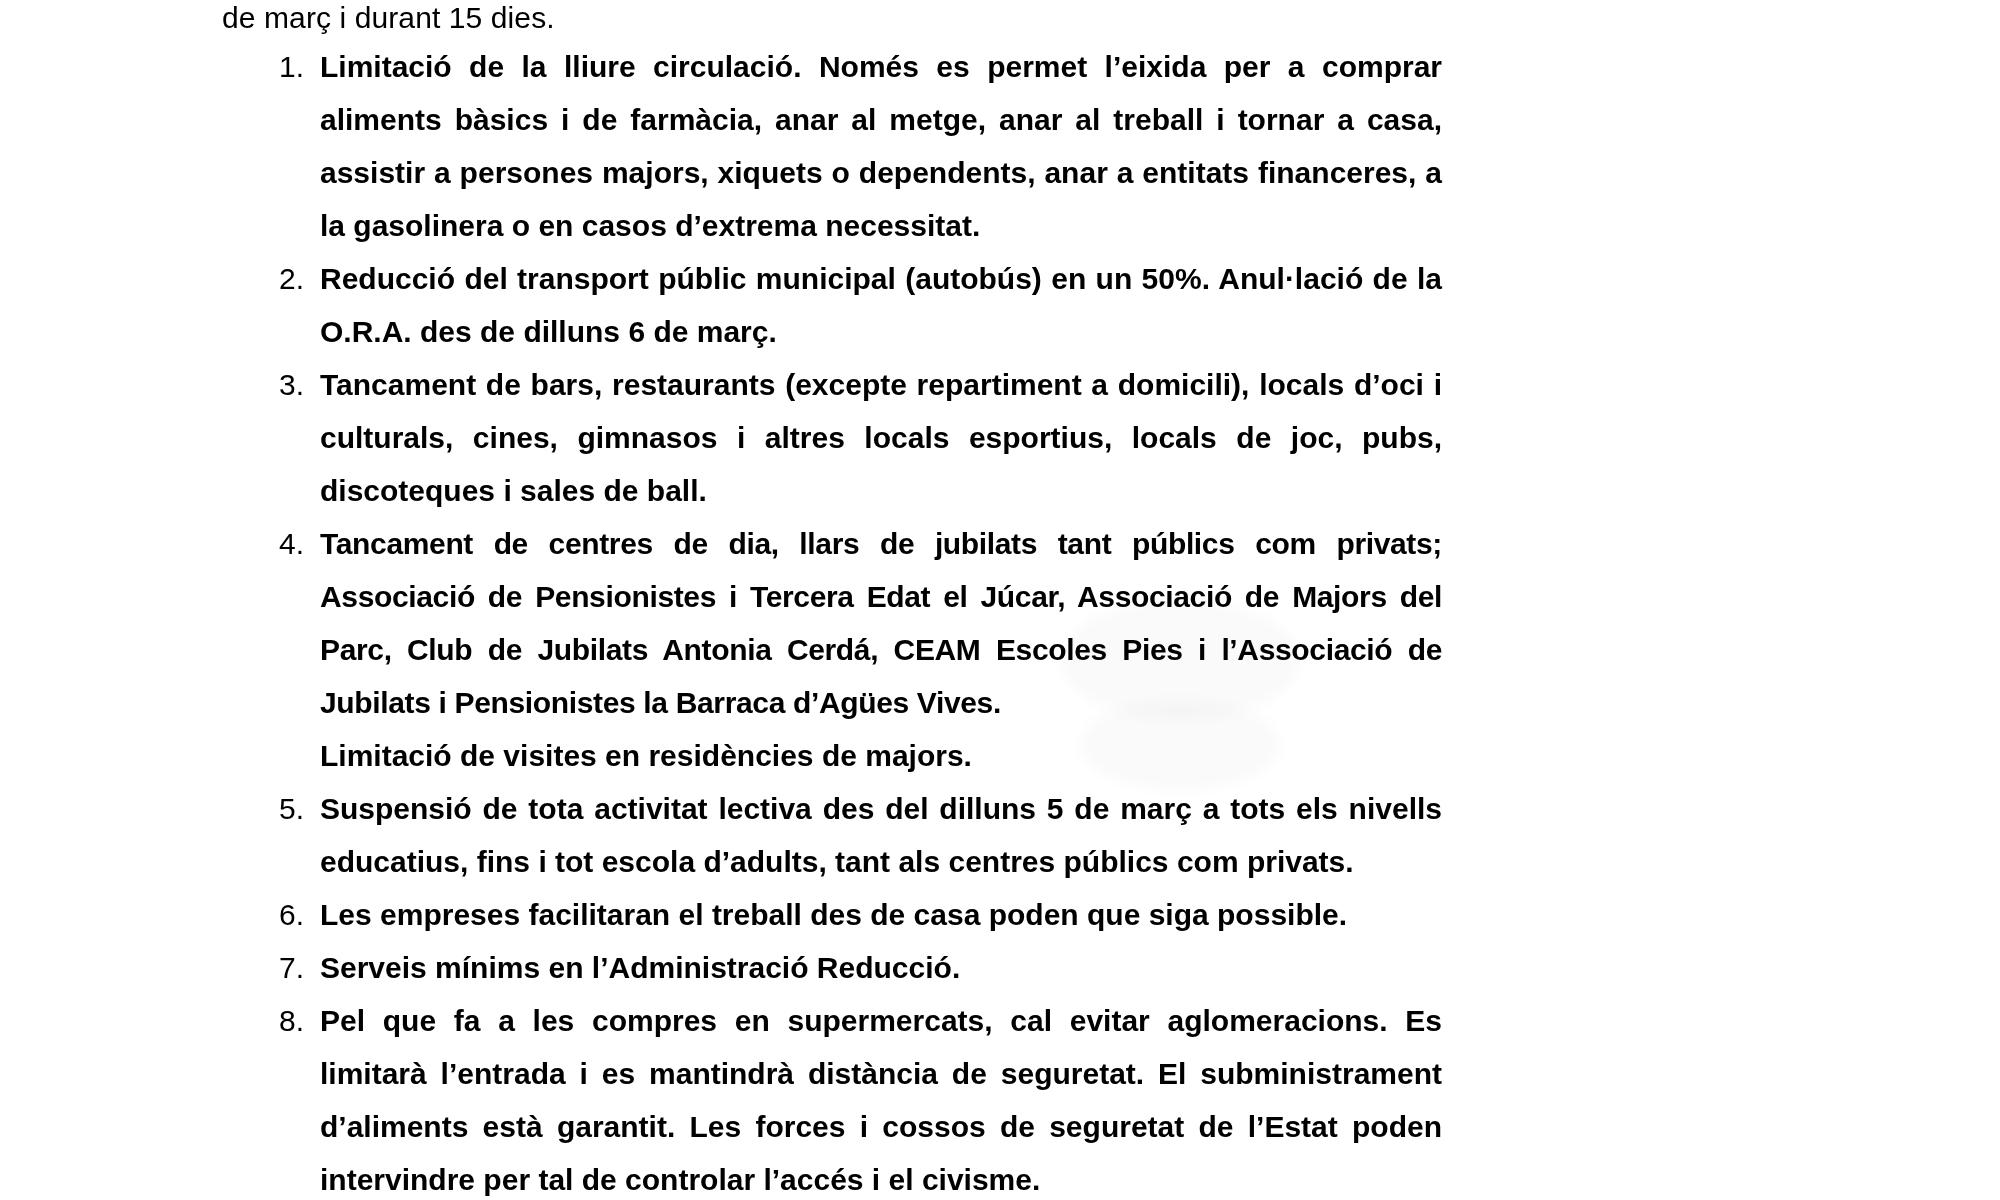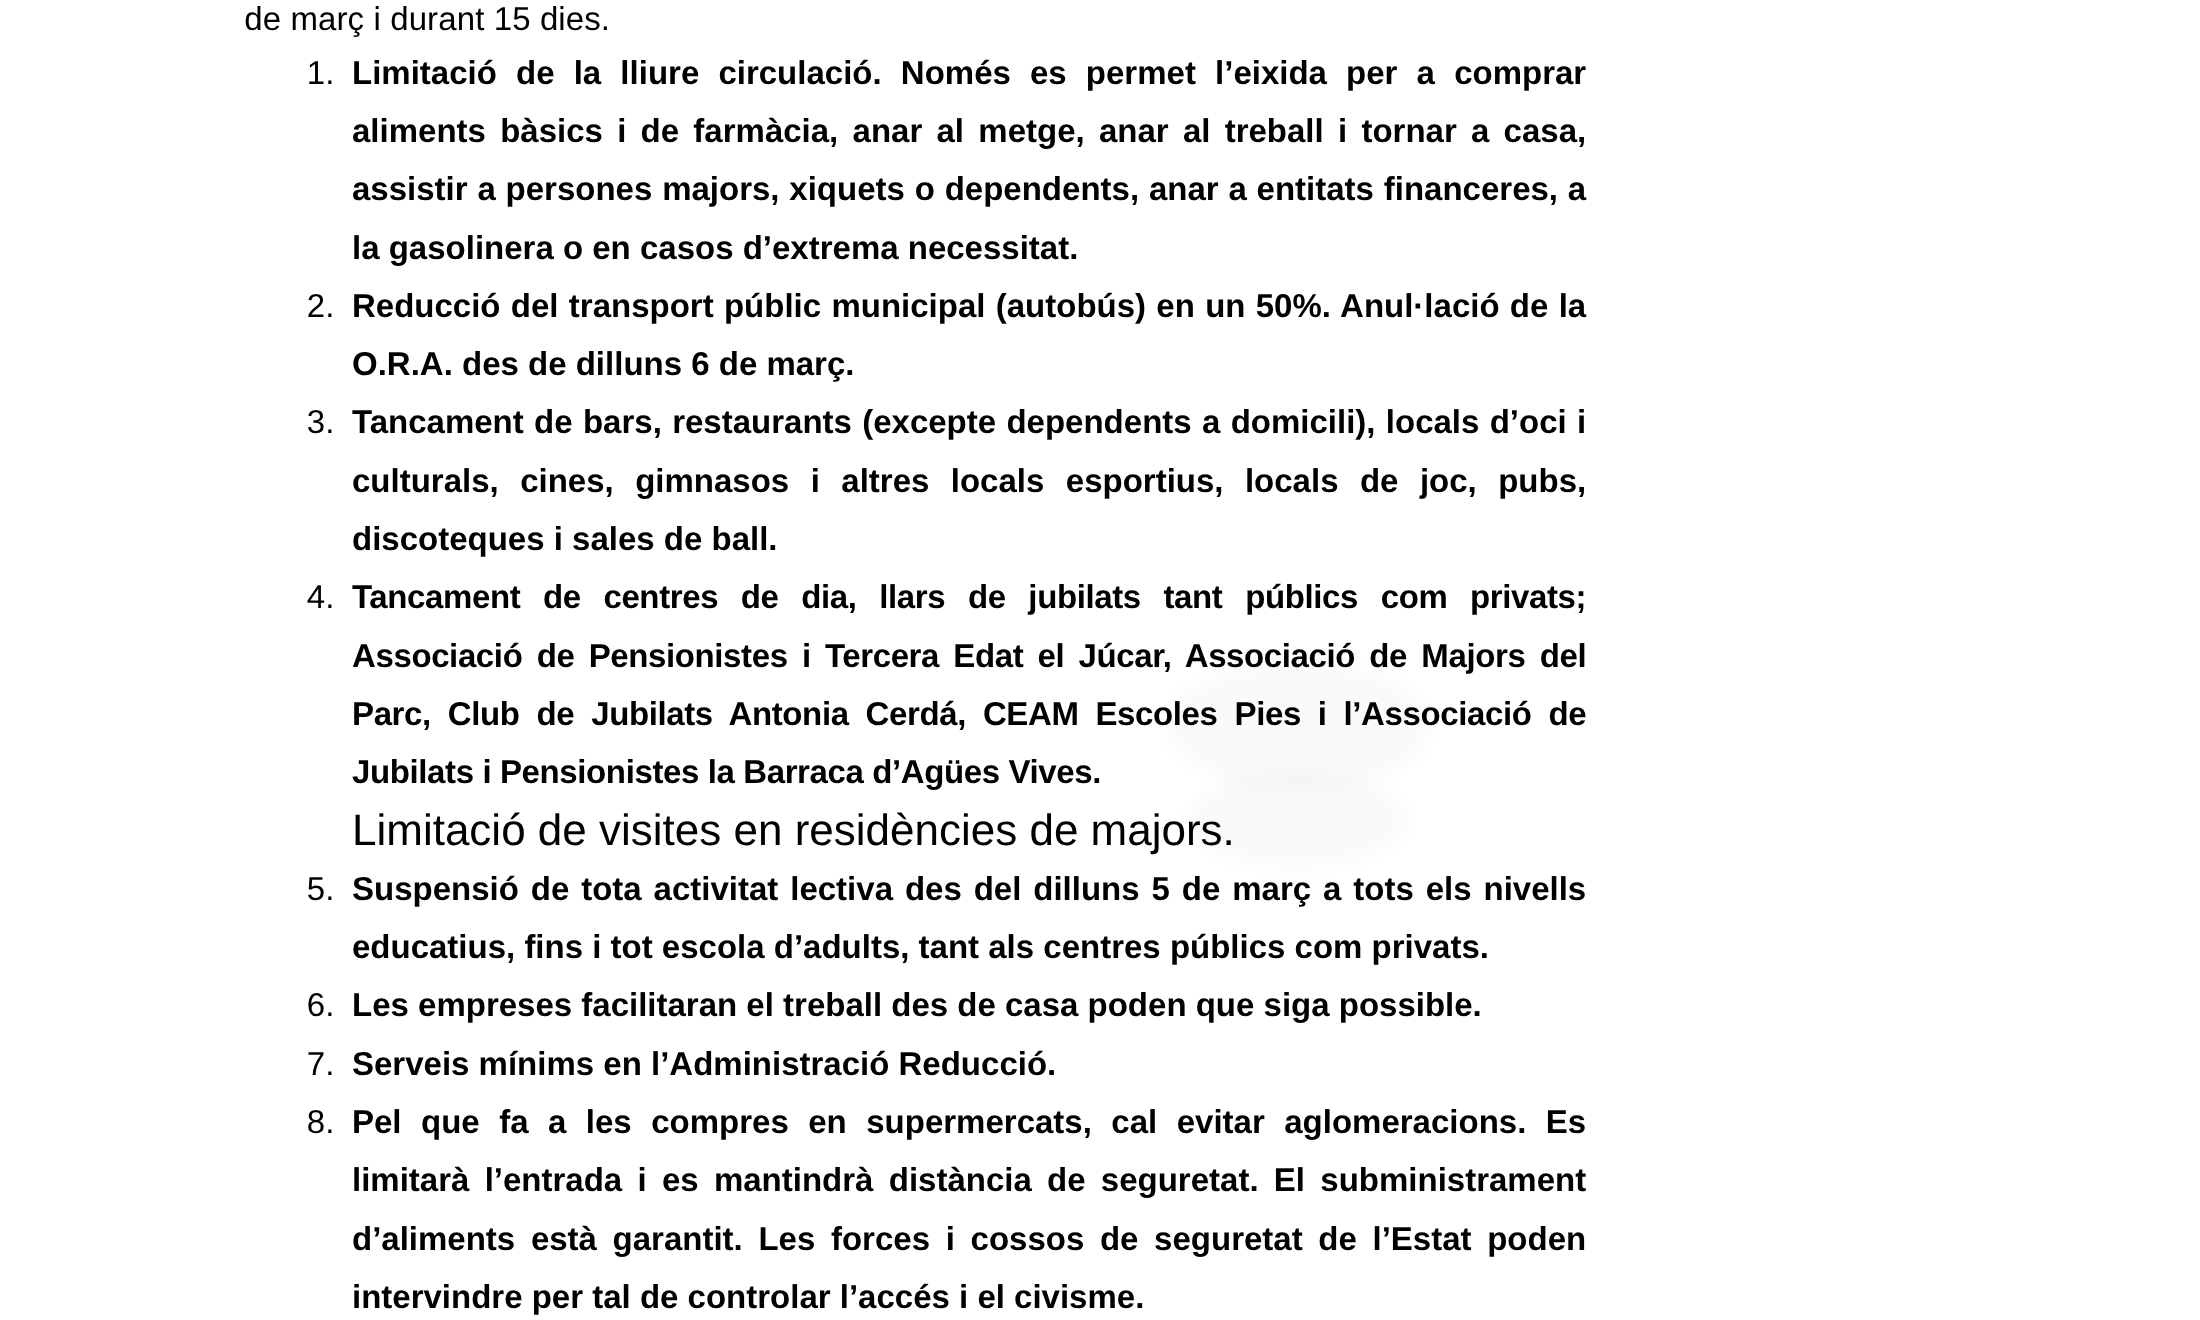--- a/index.html
+++ b/index.html
@@ -81,22 +81,23 @@
     text-align-last: left;
     font-weight: bold;
   }
   .item p.narrow {
     letter-spacing: -0.35px;
   }
   .subline {
     margin: 0;
     padding: 0;
     text-align: left;
-    font-size: 40px;
+    font-size: 30px;
     line-height: 53px;
+    font-weight: bold;
   }
   
   .faint {
     position: absolute;
     pointer-events: none;
     background: rgba(0,0,0,0.018);
     border-radius: 50%;
     filter: blur(6px);
   }
 </style>
@@ -119,21 +120,21 @@
         <p class="last-free">Limitació de la lliure circulació. Només es permet l’eixida per a comprar aliments bàsics i de farmàcia, anar al metge, anar al treball i tornar a casa, assistir a persones majors, xiquets o dependents, anar a entitats financeres, a la gasolinera  o en casos d’extrema necessitat.</p>
       </li>
 
       <li class="item">
         <span class="num">2.</span>
         <p class="last-free">Reducció del transport públic municipal (autobús) en un 50%. Anul·lació de la O.R.A. des de dilluns 6 de març.</p>
       </li>
 
       <li class="item">
         <span class="num">3.</span>
-        <p class="last-free">Tancament de bars, restaurants (excepte dependents a domicili), locals d’oci i culturals, cines, gimnasos i altres locals esportius, locals de joc, pubs, discoteques i sales de ball.</p>
+        <p class="last-free">Tancament de bars, restaurants (excepte repartiment a domicili), locals d’oci i culturals, cines, gimnasos i altres locals esportius, locals de joc, pubs, discoteques i sales de ball.</p>
       </li>
 
       <li class="item">
         <span class="num">4.</span>
         <p class="narrow last-free">Tancament de centres de dia, llars de jubilats tant públics com privats; Associació de Pensionistes i Tercera Edat el Júcar, Associació de Majors del Parc, Club de Jubilats Antonia Cerdá, CEAM Escoles Pies i l’Associació de Jubilats i Pensionistes la Barraca d’Agües Vives.</p>
         <p class="subline">Limitació de visites en residències de majors.</p>
       </li>
 
       <li class="item">
         <span class="num">5.</span>

